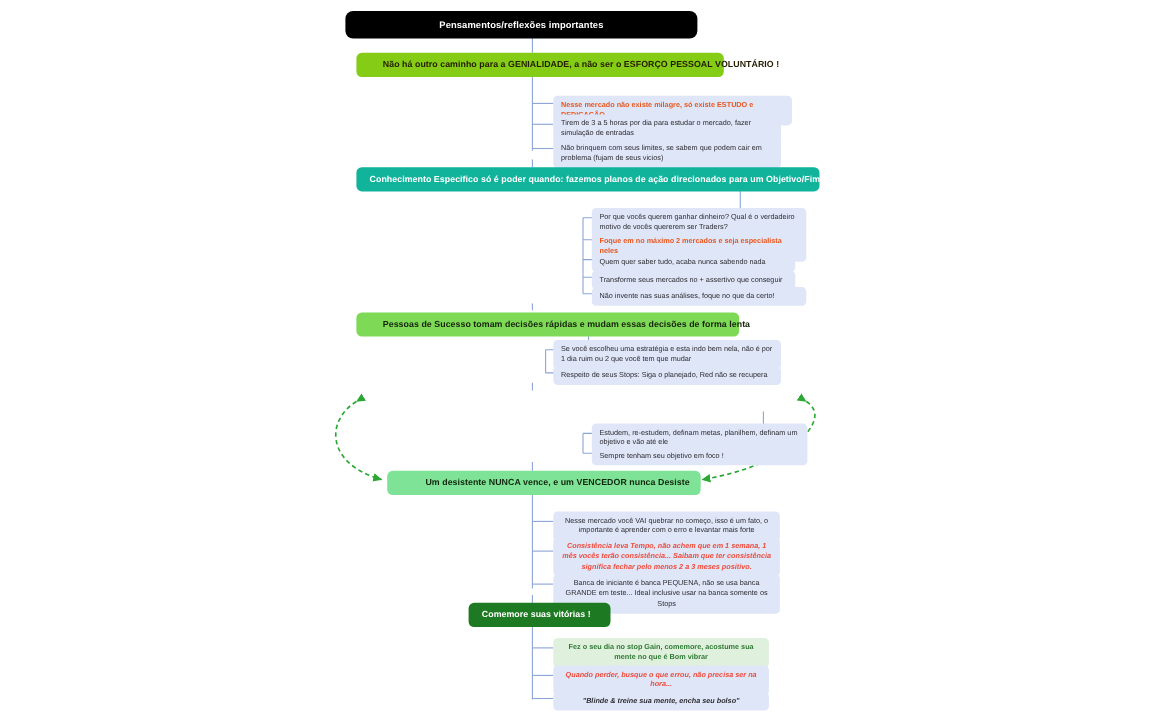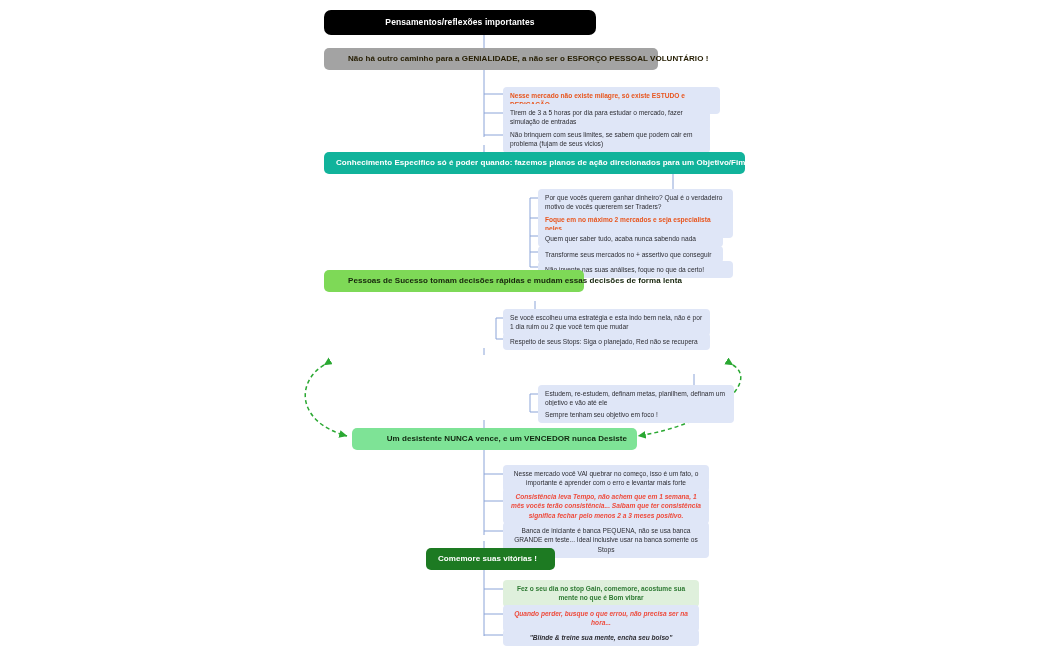--- a/index.html
+++ b/index.html
@@ -42,21 +42,21 @@
     border-radius: 7px;
     letter-spacing: .1px;
   }
   .hdr {
     font-size: 8px;
     font-weight: bold;
     padding: 6px 10px 6px 12px;
     text-align: left;
     letter-spacing: .05px;
   }
-  .hdr-yellow { background: #a3a3a3; color: #241c00; padding-left: 24px; }
+  .hdr-yellow { background: #84cc16; color: #241c00; padding-left: 24px; }
   .hdr-teal   { background: #11b39b; color: #ffffff; }
   .hdr-lgreen { background: #7ed957; color: #16250c; }
   .hdr-indigo { background: #3f4db0; color: #ffffff; }
   .hdr-green2 { background: #7ee396; color: #10270f; }
   .hdr-dgreen { background: #1d7a22; color: #ffffff; }
 
   
   .leaf {
     position: absolute;
     z-index: 2;
@@ -144,37 +144,37 @@
       <marker id="ah" markerWidth="7" markerHeight="7" refX="5.2" refY="2.6" orient="auto" markerUnits="strokeWidth">
         <path d="M0,0 L5.4,2.6 L0,5.2 z" fill="#2aa832"></path>
       </marker>
     </defs>
 
     <path d="M324 365 C296 382 296 422 347 436" stroke="#2aa832" stroke-width="1.5" fill="none" stroke-dasharray="4 3" marker-start="url(#ah)" marker-end="url(#ah)"></path>
 
     <path d="M733 365 C760 382 714 424 638 436" stroke="#2aa832" stroke-width="1.5" fill="none" stroke-dasharray="4 3" marker-start="url(#ah)" marker-end="url(#ah)"></path>
   </svg>
 
-  <div class="node title-node" style="left:324px; top:10px; width:272px;">Pensamentos/reflexões importantes</div>
+  <div class="node title-node" style="left:314px; top:10px; width:320px;">Pensamentos/reflexões importantes</div>
 
   <div class="node hdr hdr-yellow" style="left:324px; top:48px; width:334px;">Não há outro caminho para a GENIALIDADE, a não ser o ESFORÇO PESSOAL VOLUNTÁRIO !</div>
 
   <div class="leaf accent-orange left" style="left:503px; top:87px; width:217px;">Nesse mercado não existe milagre, só existe ESTUDO e DEDICAÇÃO</div>
   <div class="leaf left" style="left:503px; top:104px; width:207px;">Tirem de 3 a 5 horas por dia para estudar o mercado, fazer simulação de entradas</div>
   <div class="leaf left" style="left:503px; top:126px; width:207px;">Não brinquem com seus limites, se sabem que podem cair em problema (fujam de seus vicios)</div>
 
   <div class="node hdr hdr-teal" style="left:324px; top:152px; width:421px;">Conhecimento Especifico só é poder quando: fazemos planos de ação direcionados para um Objetivo/Fim especifico</div>
 
   <div class="leaf left" style="left:538px; top:189px; width:195px;">Por que vocês querem ganhar dinheiro? Qual é o verdadeiro motivo de vocês quererem ser Traders?</div>
   <div class="leaf accent-orange left" style="left:538px; top:211px; width:195px;">Foque em no máximo 2 mercados e seja especialista neles</div>
   <div class="leaf left" style="left:538px; top:230px; width:185px;">Quem quer saber tudo, acaba nunca sabendo nada</div>
   <div class="leaf left" style="left:538px; top:246px; width:185px;">Transforme seus mercados no + assertivo que conseguir</div>
   <div class="leaf left" style="left:538px; top:261px; width:195px;">Não invente nas suas análises, foque no que da certo!</div>
 
-  <div class="node hdr hdr-lgreen" style="left:324px; top:270px; width:260px;padding-left:24px;">Pessoas de Sucesso tomam decisões rápidas e mudam essas decisões de forma lenta</div>
+  <div class="node hdr hdr-lgreen" style="left:324px; top:284px; width:348px;padding-left:24px;">Pessoas de Sucesso tomam decisões rápidas e mudam essas decisões de forma lenta</div>
 
   <div class="leaf left" style="left:503px; top:309px; width:207px;">Se você escolheu uma estratégia e esta indo bem nela, não é por 1 dia ruim ou 2 que você tem que mudar</div>
   <div class="leaf left" style="left:503px; top:333px; width:207px;">Respeito de seus Stops: Siga o planejado, Red não se recupera</div>
 
 
   <div class="leaf left" style="left:538px; top:385px; width:196px;">Estudem, re-estudem, definam metas, planilhem, definam um objetivo e vão até ele</div>
   <div class="leaf left" style="left:538px; top:406px; width:196px;">Sempre tenham seu objetivo em foco !</div>
 
   <div class="node hdr hdr-green2" style="left:352px; top:428px; width:285px;text-align:right;">Um desistente NUNCA vence, e um VENCEDOR nunca Desiste</div>
 

